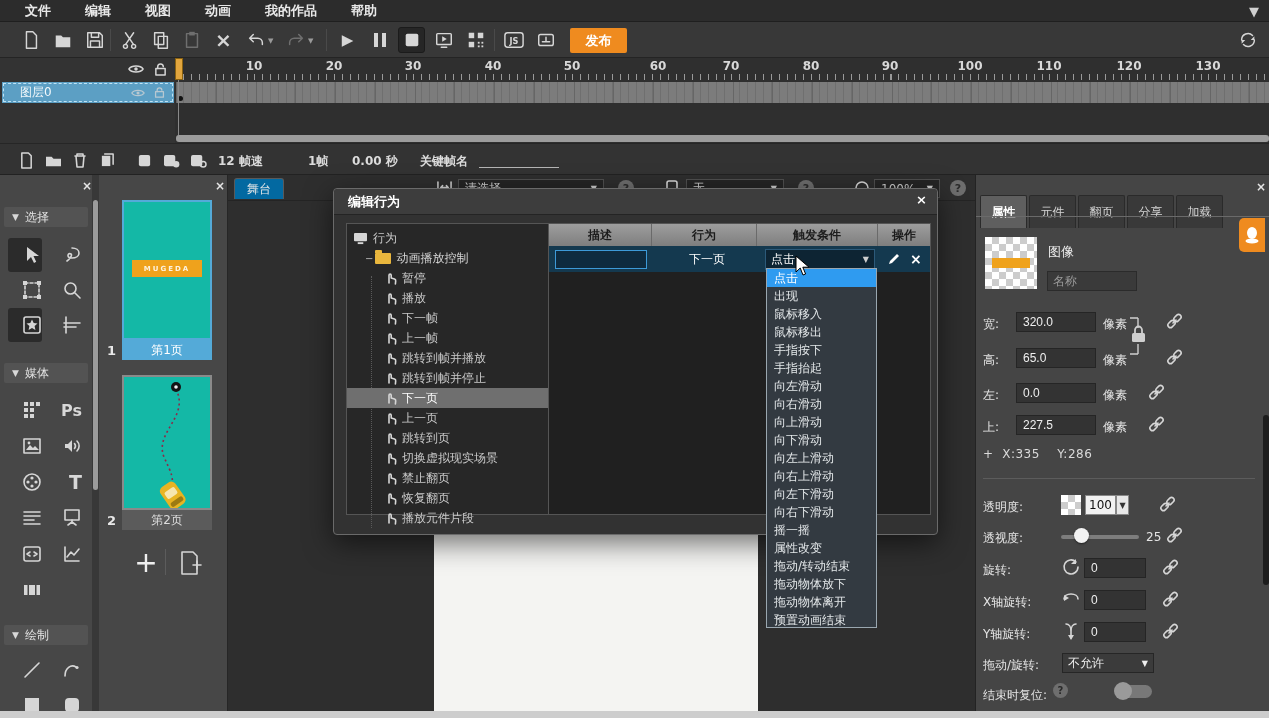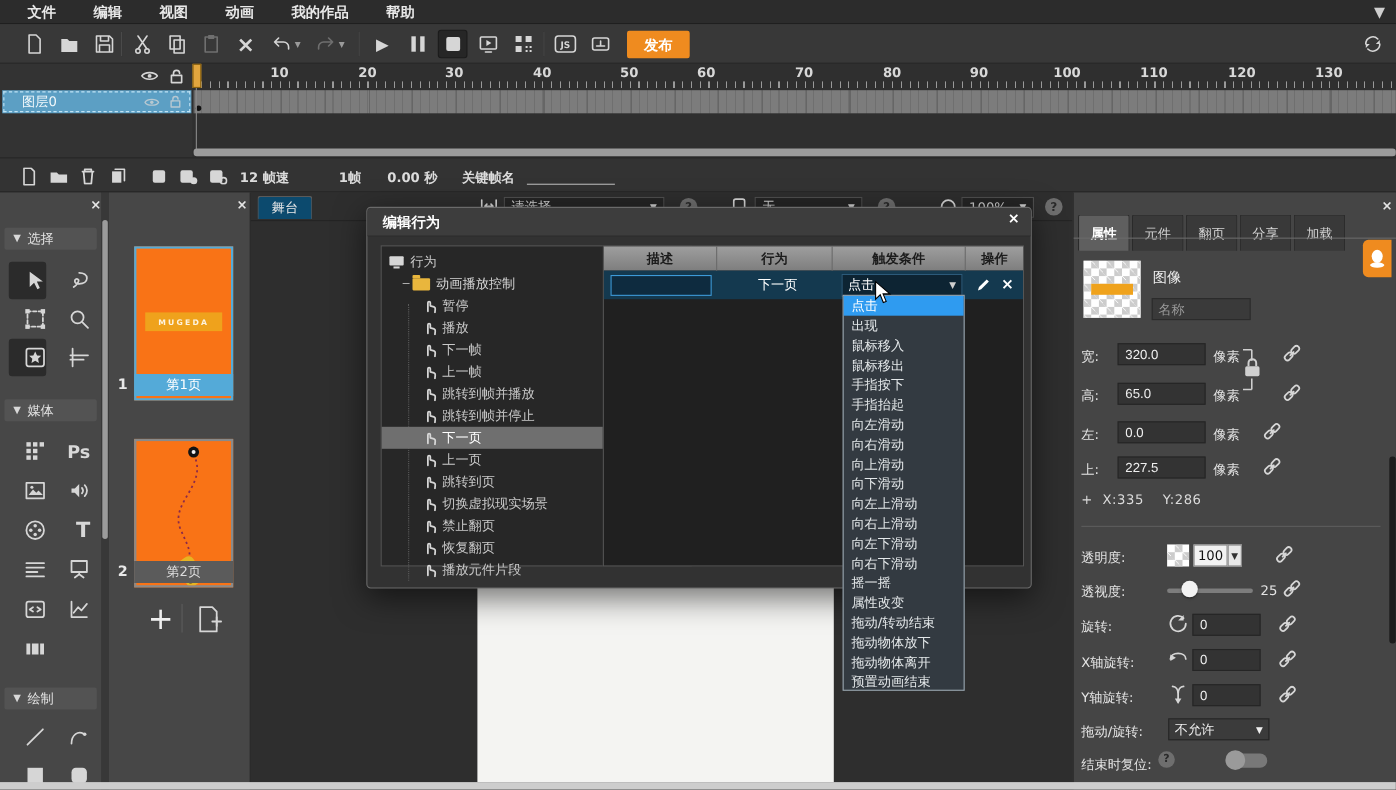--- a/index.html
+++ b/index.html
@@ -69,39 +69,39 @@
   .sec-hdr .tri { font-size:9px; margin:0 6px 0 8px; color:#d8d8d8; }
   .tool { position:absolute; width:34px; height:34px; display:flex; align-items:center; justify-content:flex-end; border-radius:3px; }
   .tool.active { background:#2b2b2b; }
   .tool .glyph { font-size:16px; font-weight:bold; color:#d8d8d8; }
   .tbx-scroll { position:absolute; left:92px; top:175px; width:7px; height:543px; background:#383838; }
   .tbx-thumb { position:absolute; left:93px; top:200px; width:5px; height:290px; background:#9b9b9b; border-radius:3px; }
 
   
   .pages { position:absolute; left:99px; top:175px; width:129px; height:543px; background:#474747; border-right:1px solid #262626; }
   .pg-close { position:absolute; left:116px; top:4px; color:#e5e5e5; font-size:12px; font-weight:bold; }
-  .thumb { position:absolute; left:23px; width:90px; background:#f97316;margin-top:24px; }
+  .thumb { position:absolute; left:23px; width:90px; background:#14b8a6; }
   .t1 { top:25px; height:140px; border:2px solid #54aad8; }
   .t2 { top:200px; height:135px; border:2px solid #8a8a8a; }
   .banner { position:absolute; left:8px; top:58px; width:70px; height:17px; background:#efa21c;
     display:flex; align-items:center; justify-content:center; }
   .banner span { font-size:7px; letter-spacing:2px; color:#fdf3df; font-weight:bold; }
   .plabel { position:absolute; left:23px; width:90px; height:20px; font-size:12px; display:flex;
     align-items:center; justify-content:center; }
   .pl1 { top:165px; background:#54aad8; color:#fff; }
   .pl2 { top:335px; background:#5b5b5b; color:#ddd; }
   .pnum { position:absolute; left:8px; font-size:13px; font-weight:bold; color:#e8e8e8; }
   .addpage { position:absolute; left:30px; top:370px; width:34px; height:34px; color:#efefef;
     font-size:28px; display:flex; align-items:center; justify-content:center; }
   .addtpl { position:absolute; left:75px; top:373px; }
   .pg-divider { position:absolute; left:66px; top:374px; width:1px; height:26px; background:#5c5c5c; }
 
   
   .stage { position:absolute; left:228px; top:175px; width:747px; height:543px; background:#2e2e2e; }
-  .stage-tab { position:absolute; left:6px; top:3px; width:50px; height:21px; background:#0c4a6e;
+  .stage-tab { position:absolute; left:6px; top:3px; width:50px; height:21px; background:#0369a1;
     border:1px solid #5a5a5a; border-bottom:none; border-radius:3px 3px 0 0; display:flex; align-items:center;
     justify-content:center; font-size:12px; color:#e8e8e8; }
   .stage-toolrow { position:absolute; left:0; top:0; width:747px; height:26px; border-bottom:1px solid #242424; }
   .st-select { position:absolute; top:4px; height:19px; background:#252525; border:1px solid #4f4f4f;
     color:#cfcfcf; font-size:12px; display:flex; align-items:center; padding:0 6px; justify-content:space-between; }
   .st-q { position:absolute; top:5px; width:16px; height:16px; border-radius:50%; background:#6e6e6e;
     color:#2b2b2b; font-size:11px; font-weight:bold; display:flex; align-items:center; justify-content:center; }
   .canvas { position:absolute; left:206px; top:330px; width:324px; height:206px; background:#f4f4f2; }
   .bottombar { position:absolute; left:0; top:711px; width:1269px; height:7px; background:#cdcdcd; }
 
@@ -334,21 +334,21 @@
           </svg>
       </div>
     </div>
     <div class="ruler">
       <div class="ruler-ticks"></div>
       <span class="rnum" style="left:79px">10</span>
       <span class="rnum" style="left:159px">20</span>
       <span class="rnum" style="left:238px">30</span>
       <span class="rnum" style="left:318px">40</span>
       <span class="rnum" style="left:397px">50</span>
-      <span class="rnum" style="left:467px">60</span>
+      <span class="rnum" style="left:483px">60</span>
       <span class="rnum" style="left:556px">70</span>
       <span class="rnum" style="left:636px">80</span>
       <span class="rnum" style="left:715px">90</span>
       <span class="rnum" style="left:795px">100</span>
       <span class="rnum" style="left:874px">110</span>
       <span class="rnum" style="left:954px">120</span>
       <span class="rnum" style="left:1033px">130</span>
     </div>
     <div class="frames"></div>
     <div class="kfdot"></div>

